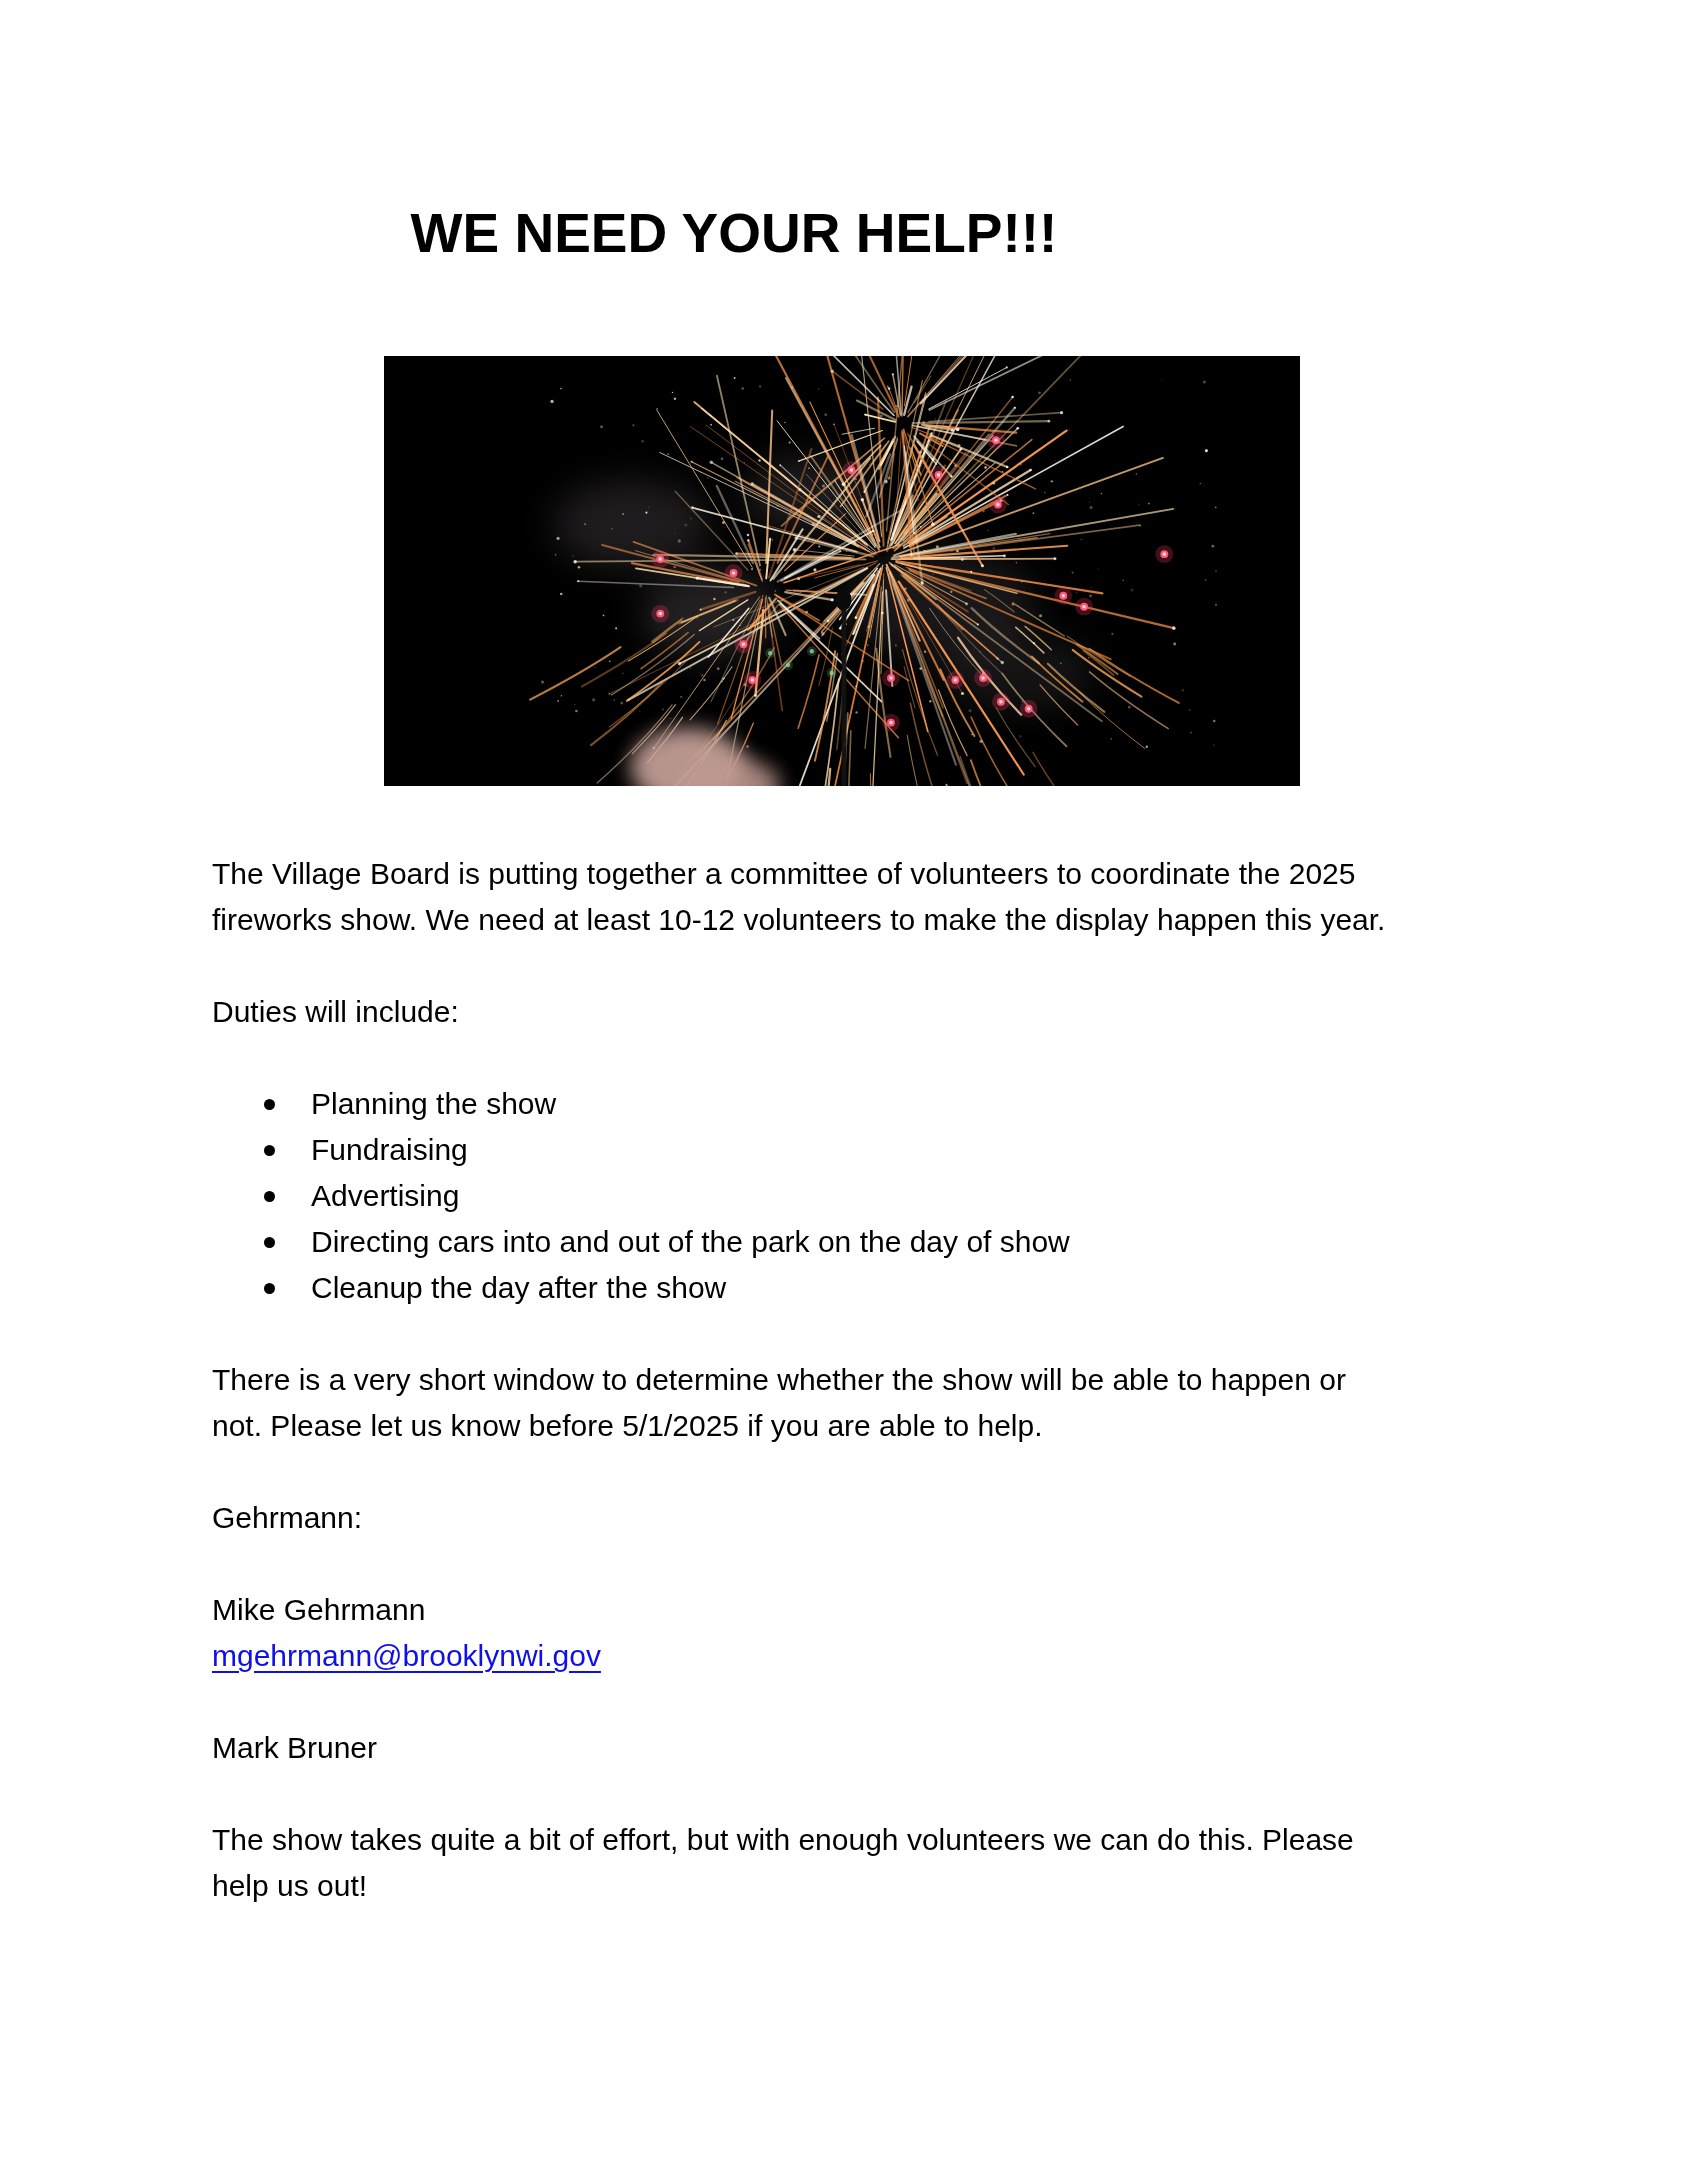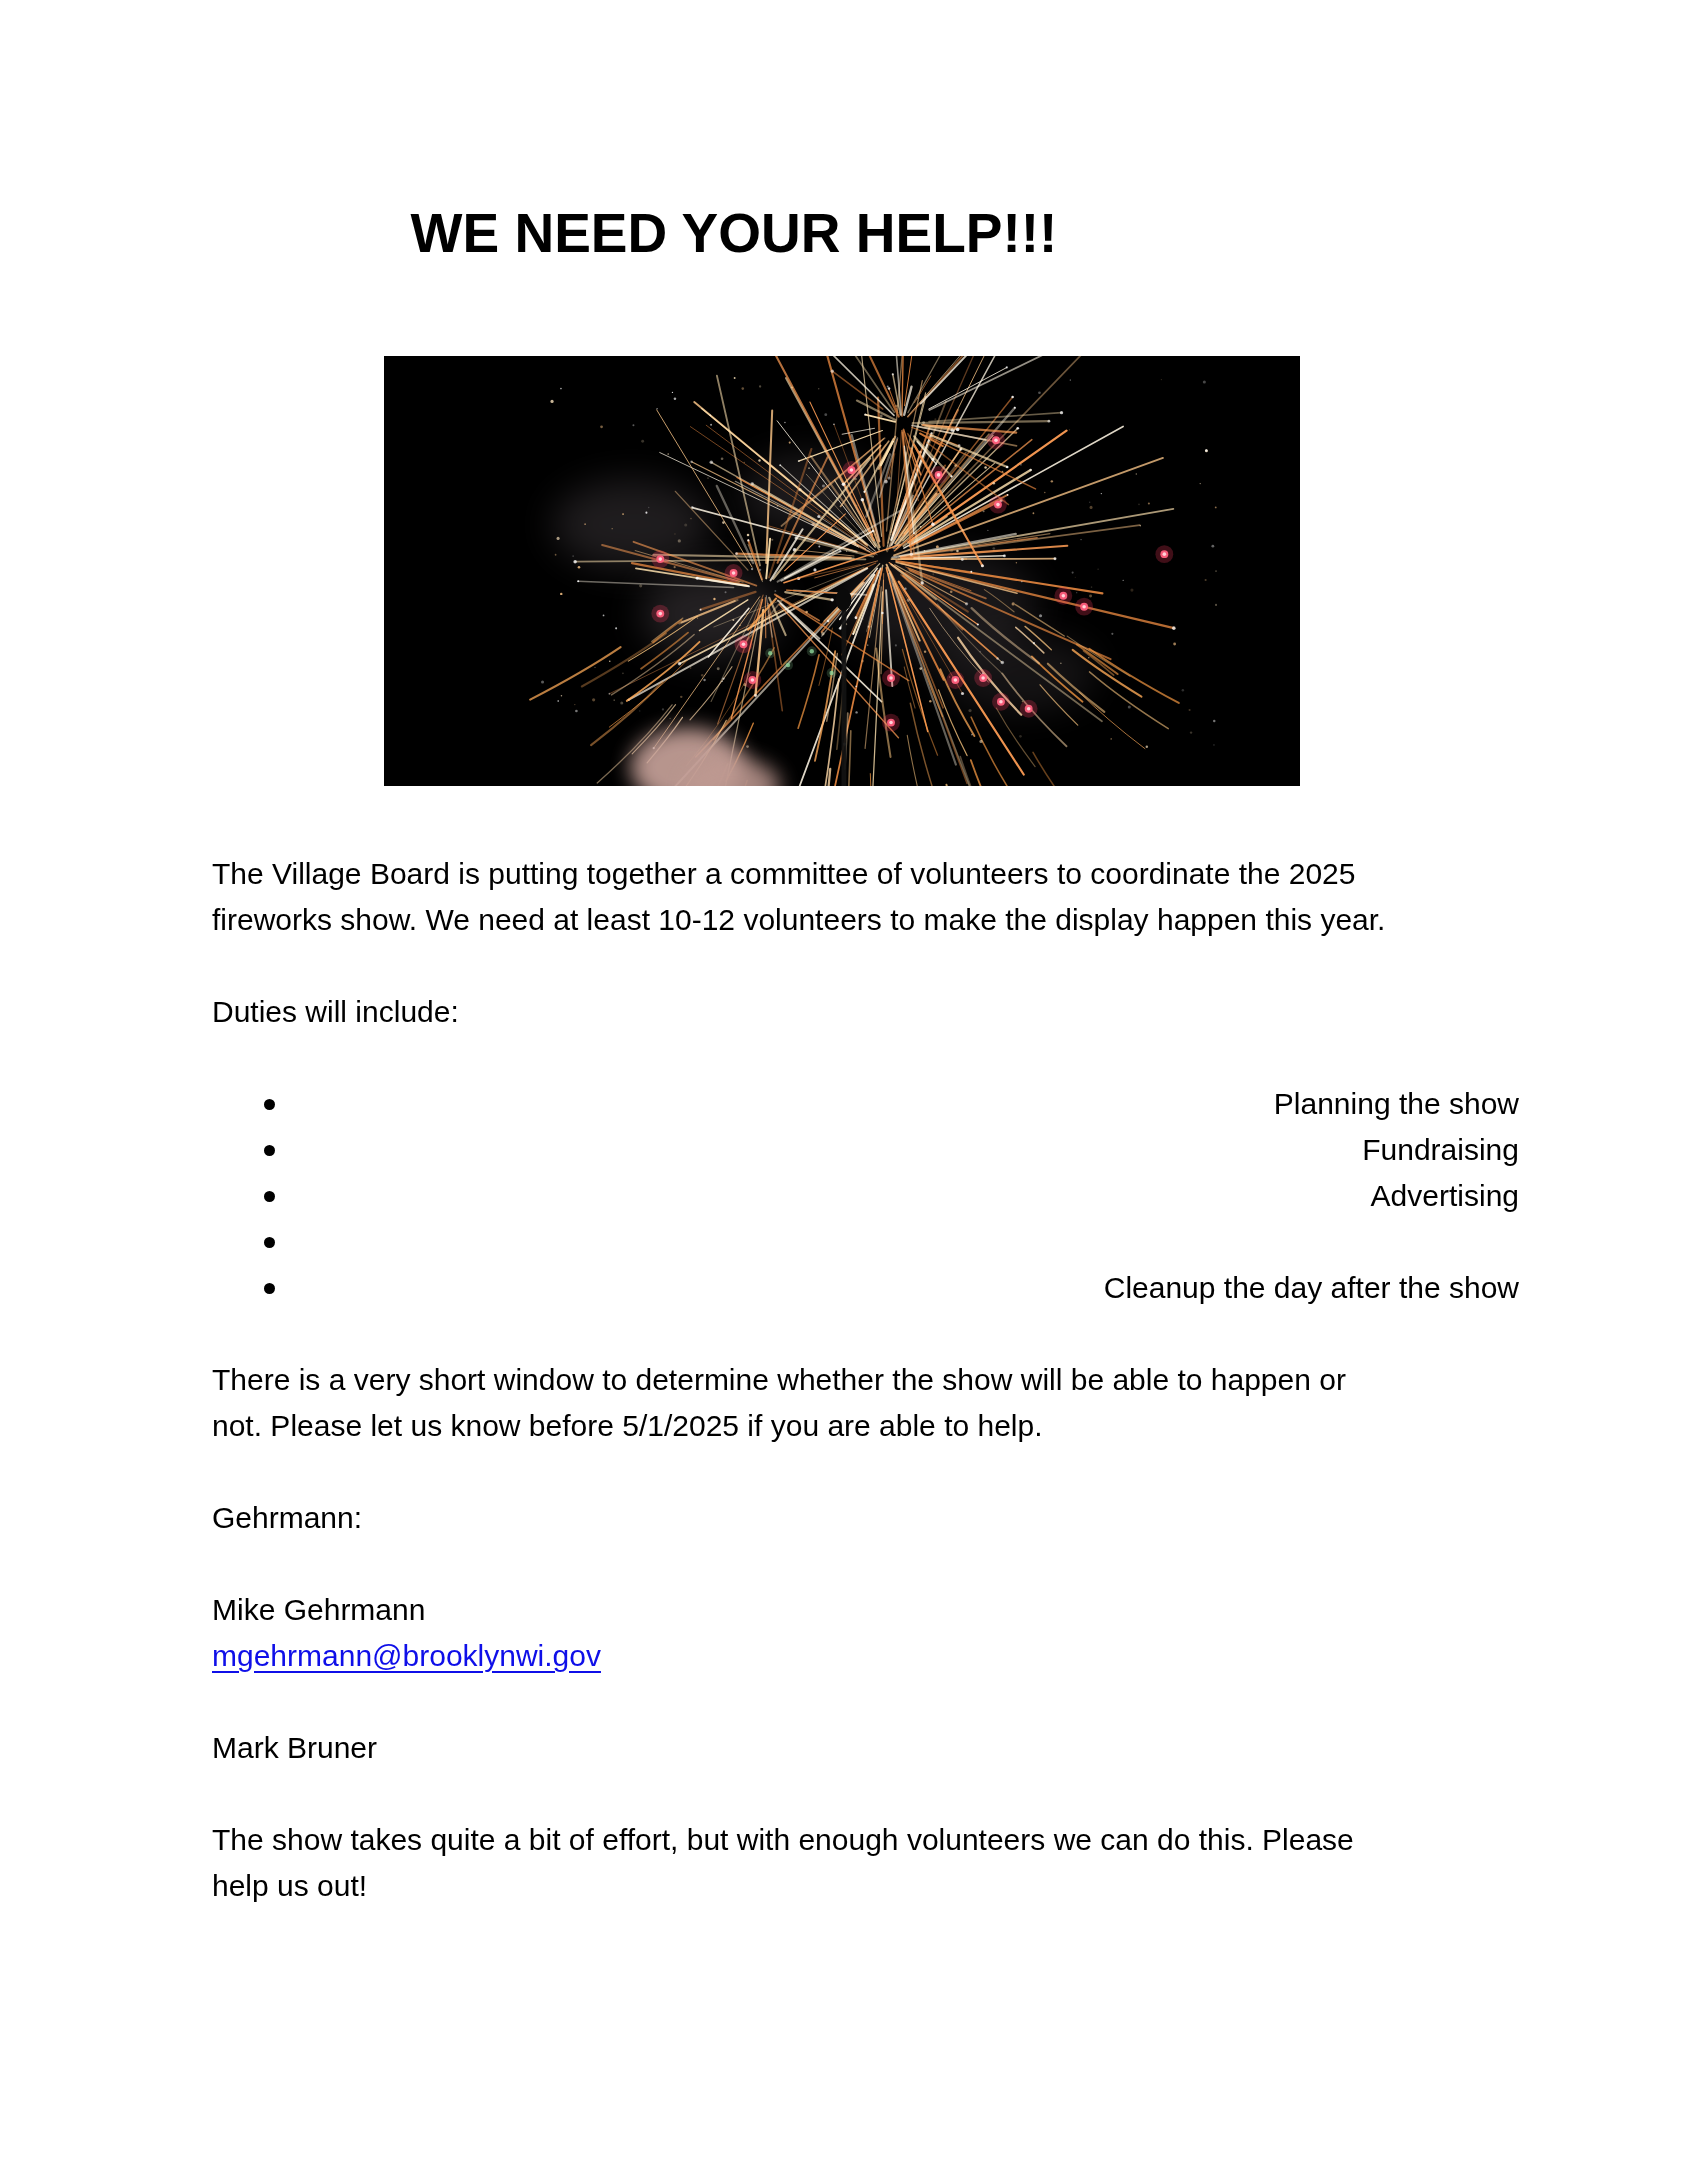--- a/index.html
+++ b/index.html
@@ -16,21 +16,21 @@
     position:absolute;left:384px;top:356px;width:916px;height:430px;
     background:#000;
   }
   .photo svg{display:block;width:916px;height:430px;}
   .content{
     position:absolute;left:212px;top:851px;width:1307px;
     font-size:30px;line-height:46px;
   }
   .line{height:46px;white-space:nowrap;}
   .gap{height:46px;}
-  .duties-list{margin:0;padding:0;list-style:none;text-align:right;}
+  .duties-list{margin:0;padding:0;list-style:none;}
   .duty{position:relative;height:46px;padding-left:99px;white-space:nowrap;}
   .bullet-dot{
     position:absolute;left:52px;top:18px;width:11px;height:11px;
     border-radius:50%;background:#000;
   }
   .email-link{
     color:var(--link,#0f0fe8);text-decoration:underline;
     text-decoration-thickness:2px;text-underline-offset:5px;cursor:pointer;
   }
 </style>
@@ -725,20 +725,21 @@
       <li class="duty">
       <span class="bullet-dot"></span>
       <span>Fundraising</span>
     </li>
       <li class="duty">
       <span class="bullet-dot"></span>
       <span>Advertising</span>
     </li>
       <li class="duty">
       <span class="bullet-dot"></span>
+      <span>Directing cars into and out of the park on the day of show</span>
     </li>
       <li class="duty">
       <span class="bullet-dot"></span>
       <span>Cleanup the day after the show</span>
     </li>
     </ul>
 
   <div class="gap"></div>
 
   <div>

